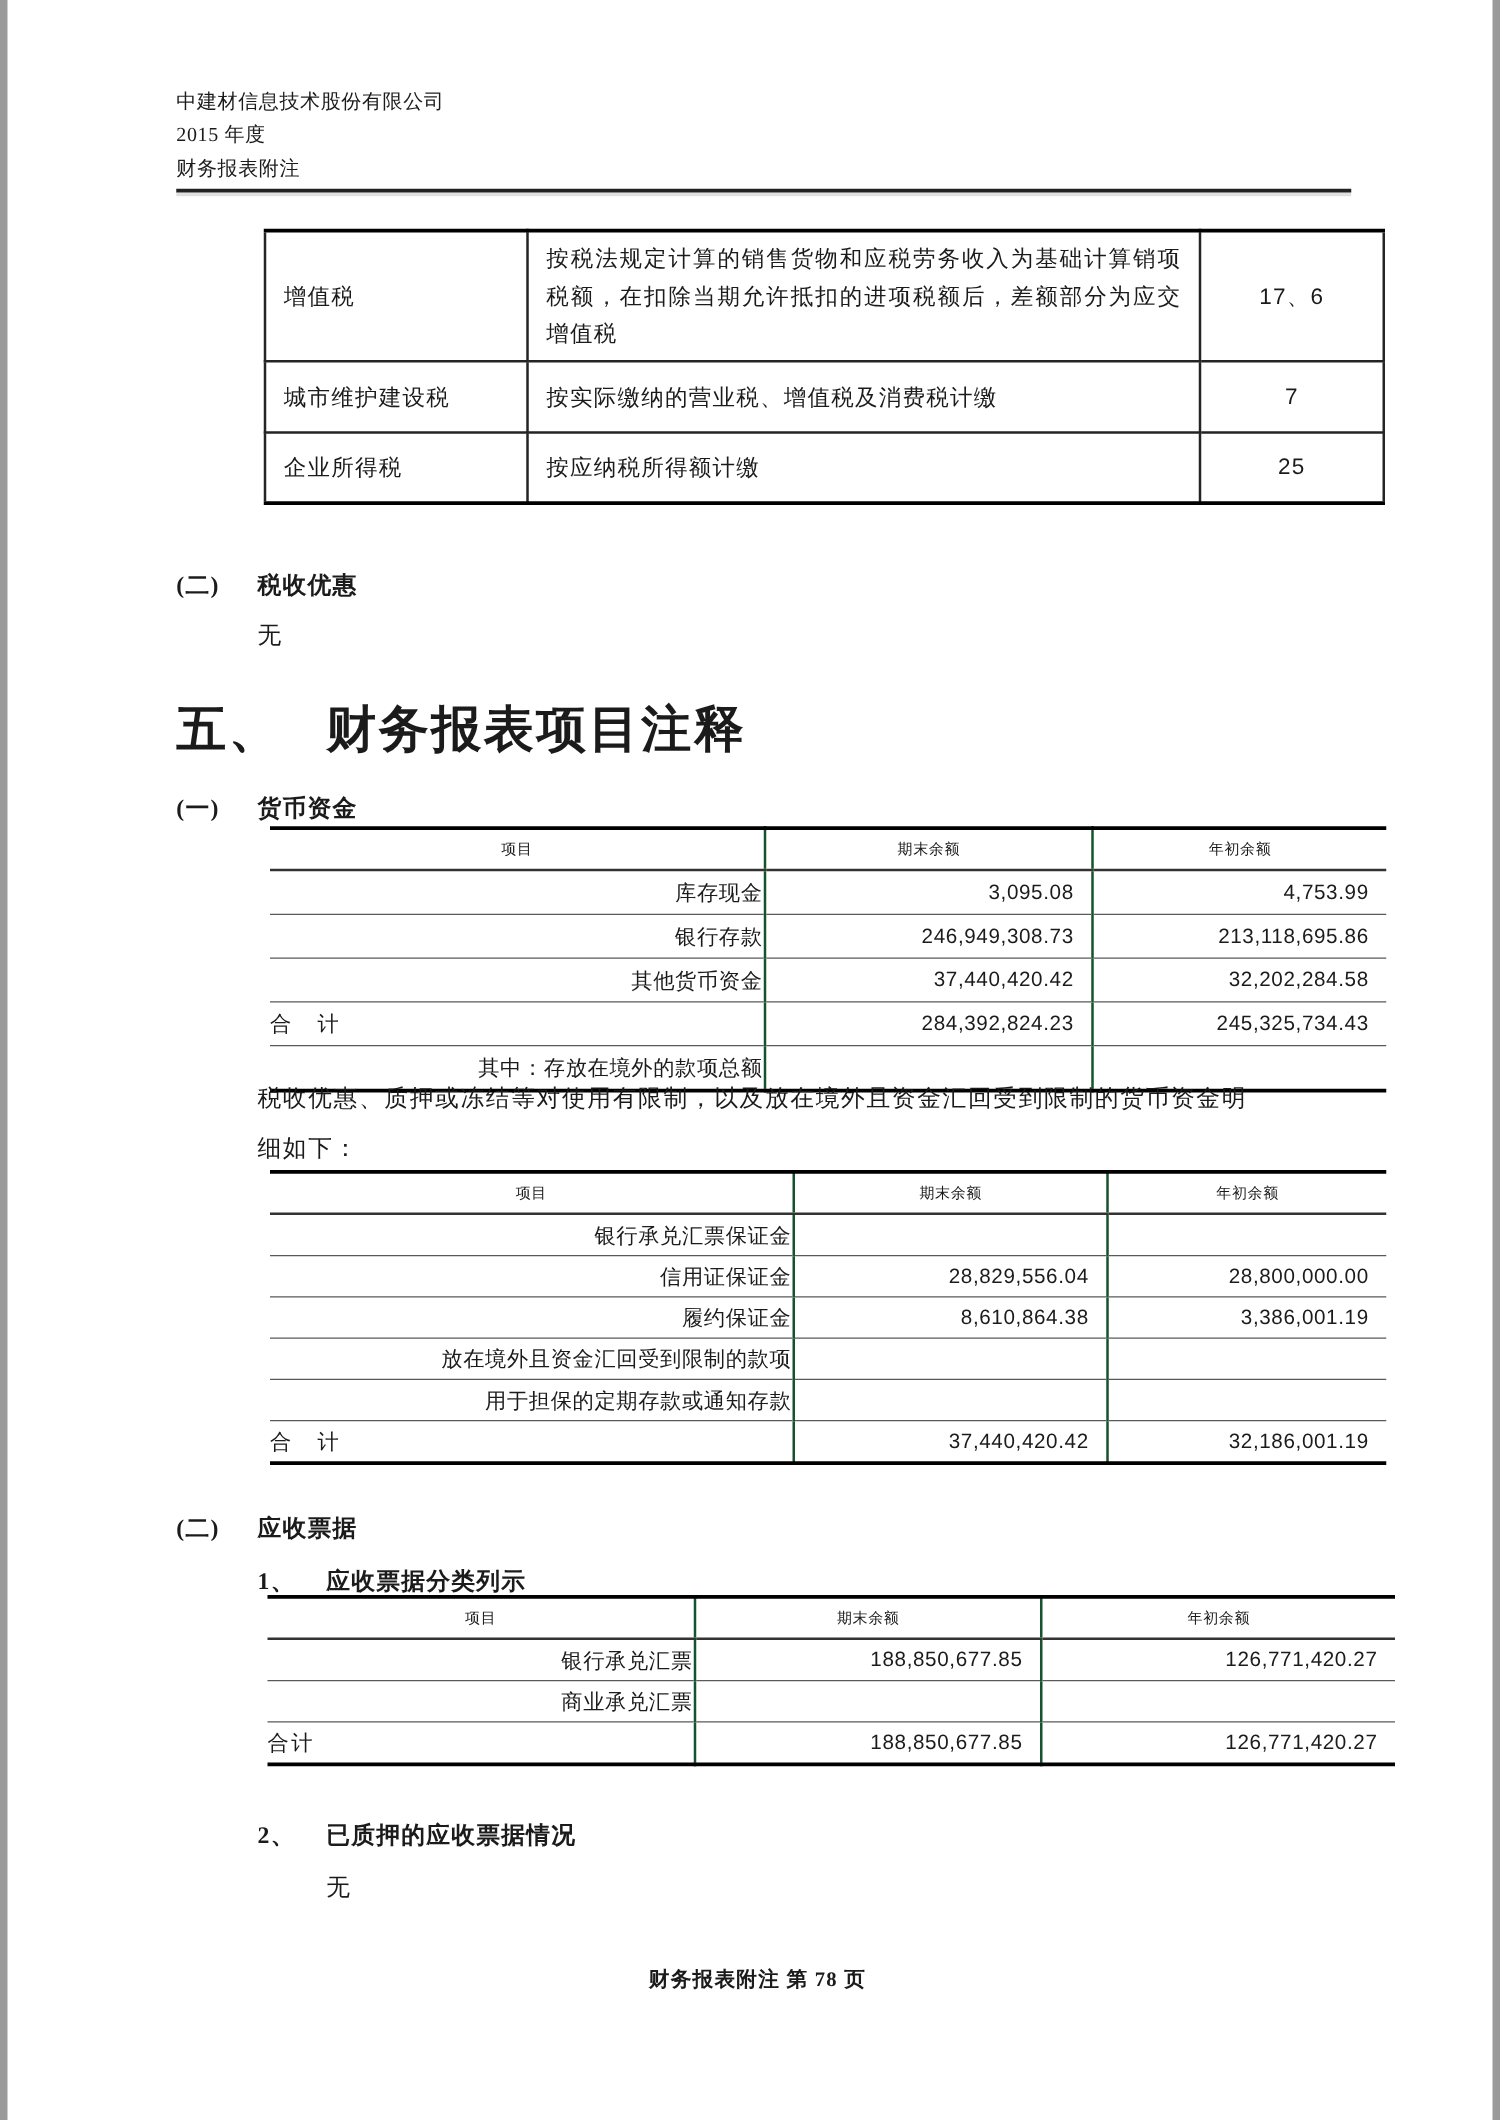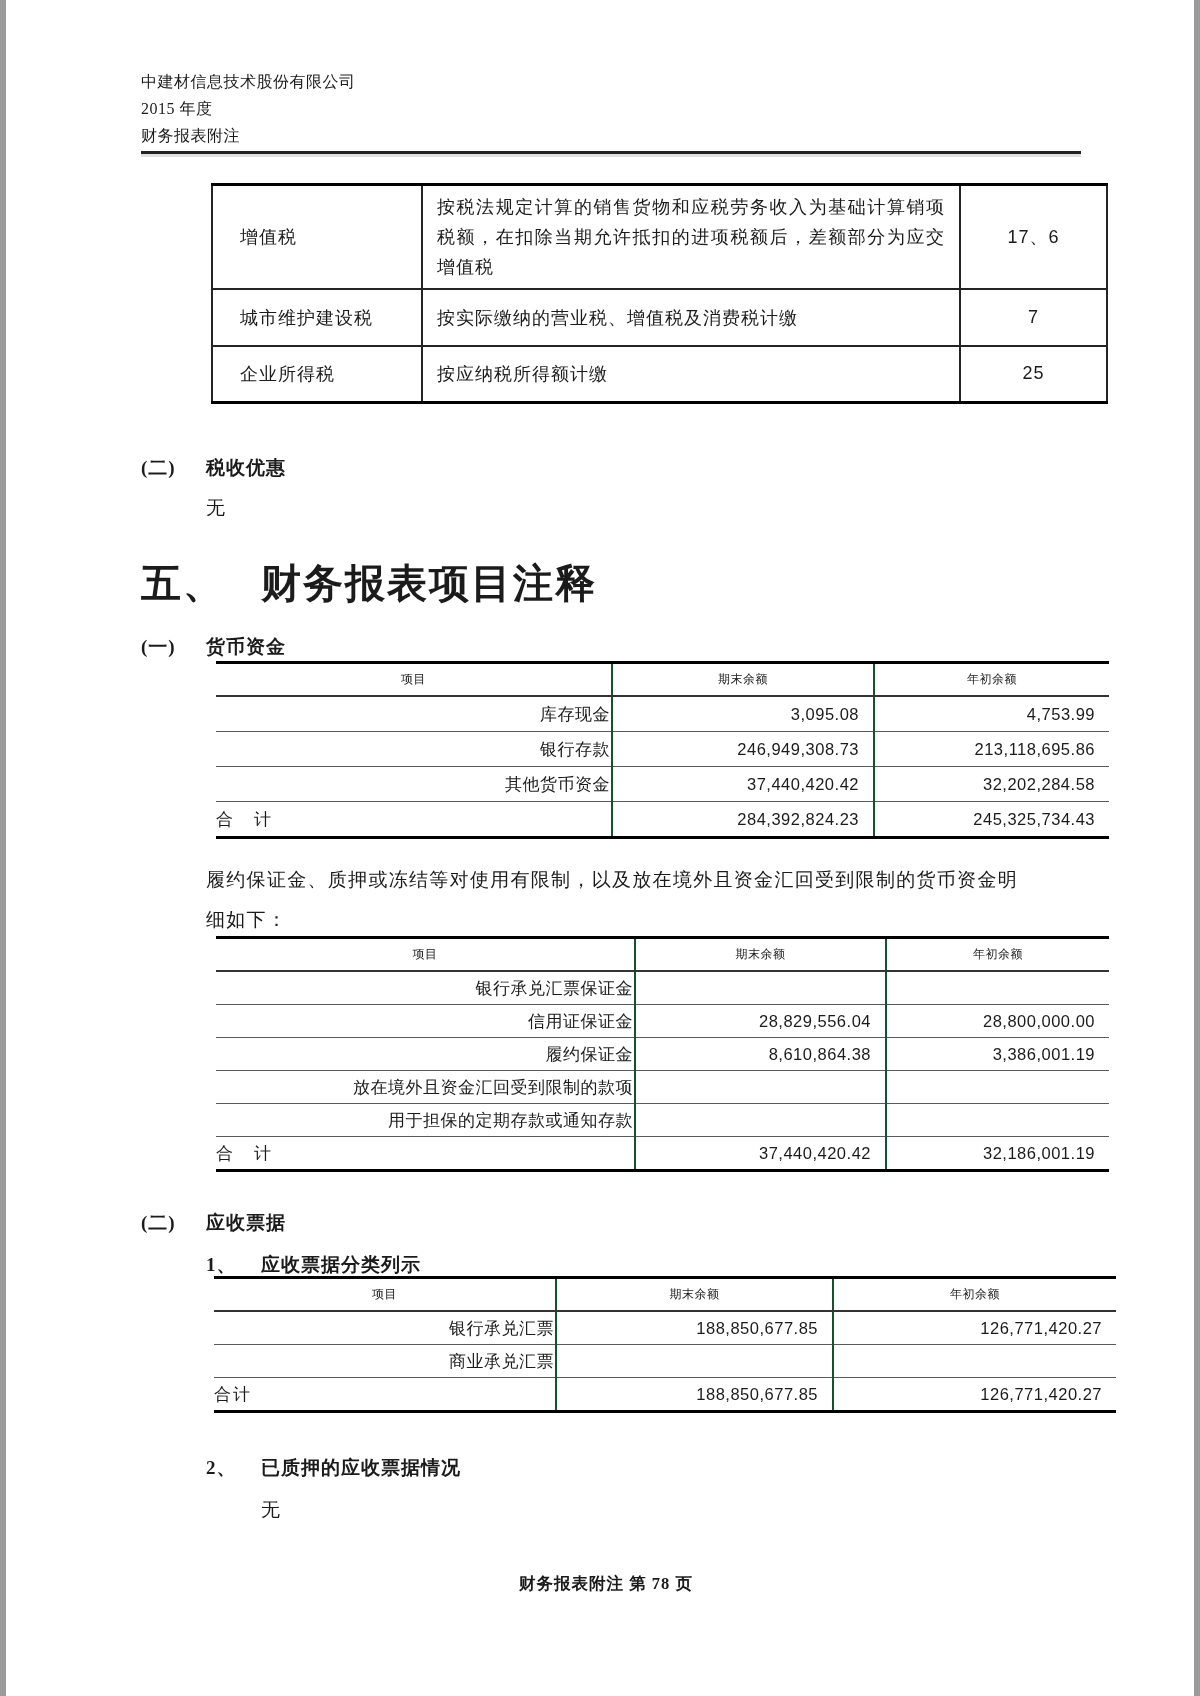--- a/index.html
+++ b/index.html
@@ -16,21 +16,21 @@
   .doc-header{left:135px;top:68px;font-size:16px;line-height:27px;letter-spacing:.5px;}
   .header-rule{left:135px;top:151px;width:940px;height:3px;background:#222;box-shadow:0 3px 0 rgba(0,0,0,.12);}
 
   
   .tax-table{border-collapse:collapse;table-layout:fixed;width:895px;}
   .tax-table td{
     border:2px solid #242424;vertical-align:middle;
     font-size:18px;letter-spacing:1px;
   }
   .tax-table{border-top:3px solid #000;border-bottom:3px solid #000;}
-  .tax-name-cell{padding-left:27px;}
+  .tax-name-cell{padding-left:14px;}
   .tax-basis-cell{padding:6px 14px;text-align:justify;text-align-last:left;line-height:30px;}
   .tax-rate-cell{text-align:center;font-size:18px;}
 
   
   .sec{display:flex;font-weight:bold;font-size:19px;letter-spacing:1px;}
   .sec .idx{width:65px;flex:0 0 65px;}
   .plain{font-size:19px;letter-spacing:1px;}
 
   .chapter{display:flex;font-weight:bold;font-size:40px;letter-spacing:2px;line-height:48px;}
   .chapter .idx{width:120px;flex:0 0 120px;}
@@ -133,24 +133,29 @@
     <tr>
       <td class="item">其他货币资金</td>
       <td class="val num">37,440,420.42</td>
       <td class="val num">32,202,284.58</td>
     </tr>
     <tr>
       <td class="item center">合　计</td>
       <td class="val num">284,392,824.23</td>
       <td class="val num">245,325,734.43</td>
     </tr>
-  </tbody>
-    </table>
-
-  <div class="abs note-line" style="left:200px;top:868px;">履约保证金、质押或冻结等对使用有限制，以及放在境外且资金汇回受到限制的货币资金明</div>
+    <tr>
+      <td class="item">其中：存放在境外的款项总额</td>
+      <td class="val num"></td>
+      <td class="val num"></td>
+    </tr>
+  </tbody>
+    </table>
+
+  <div class="abs note-line" style="left:200px;top:868px;">税收优惠、质押或冻结等对使用有限制，以及放在境外且资金汇回受到限制的货币资金明</div>
   <div class="abs note-line" style="left:200px;top:908px;">细如下：</div>
 
   <table class="abs fin-table t2" style="left:210px;top:936px;">
     <colgroup>
         <col style="width:419px">
         <col style="width:251px">
         <col style="width:223px">
       </colgroup>
     <tbody>
         <tr class="hdr">

